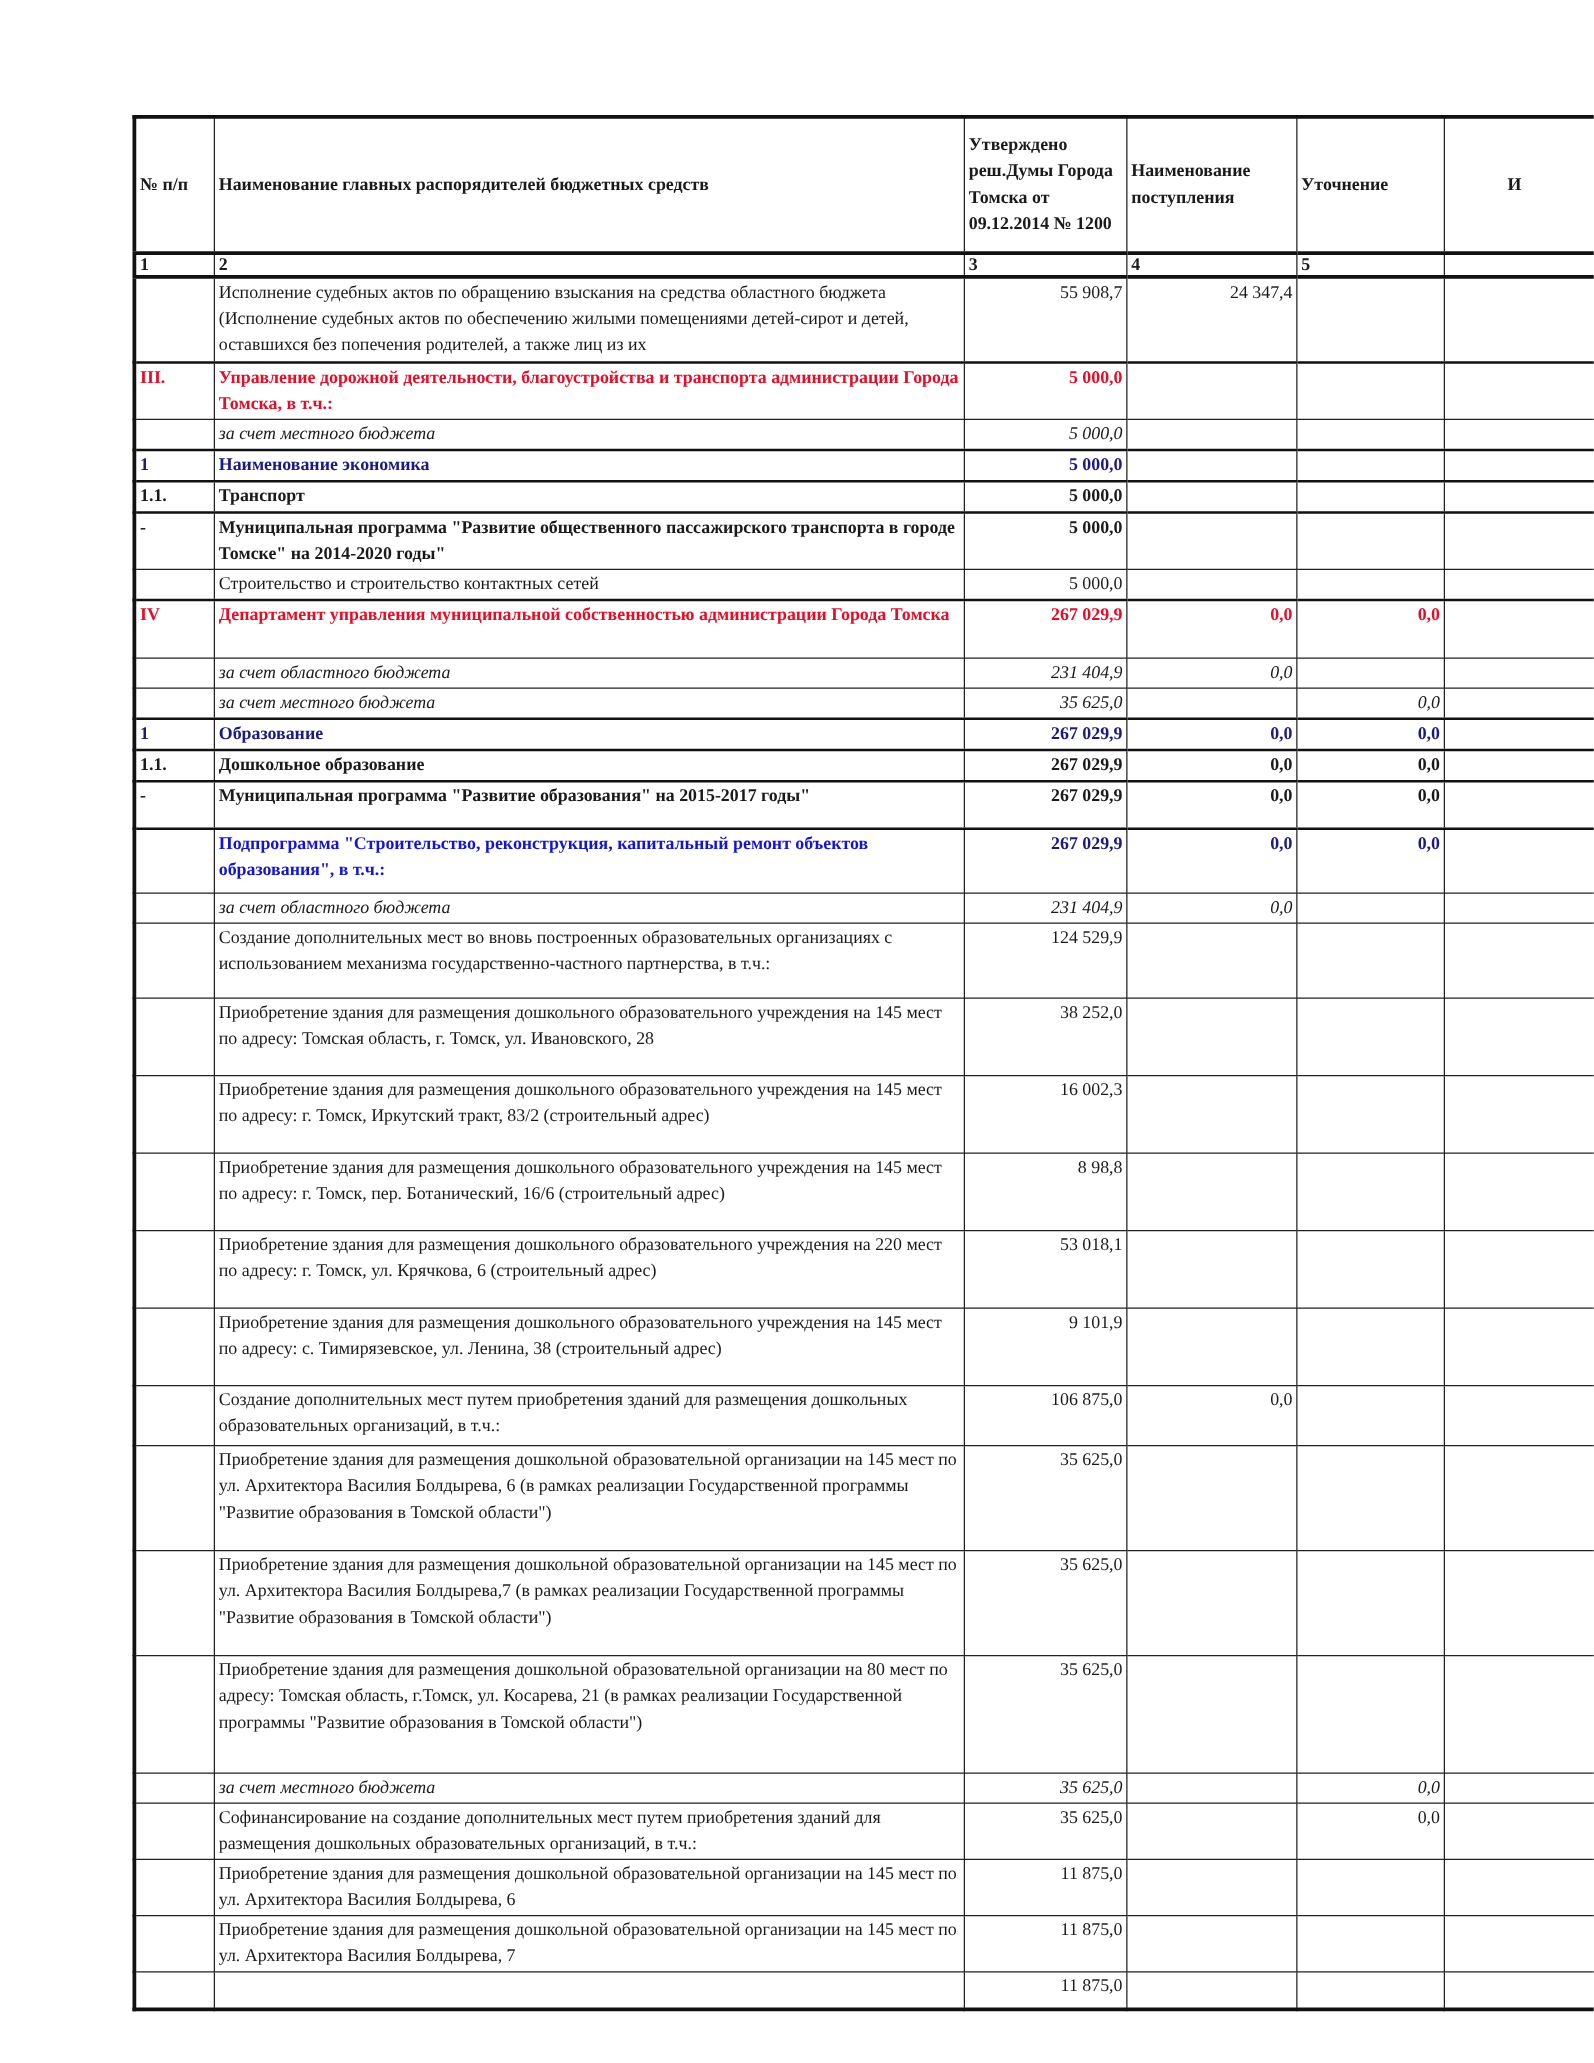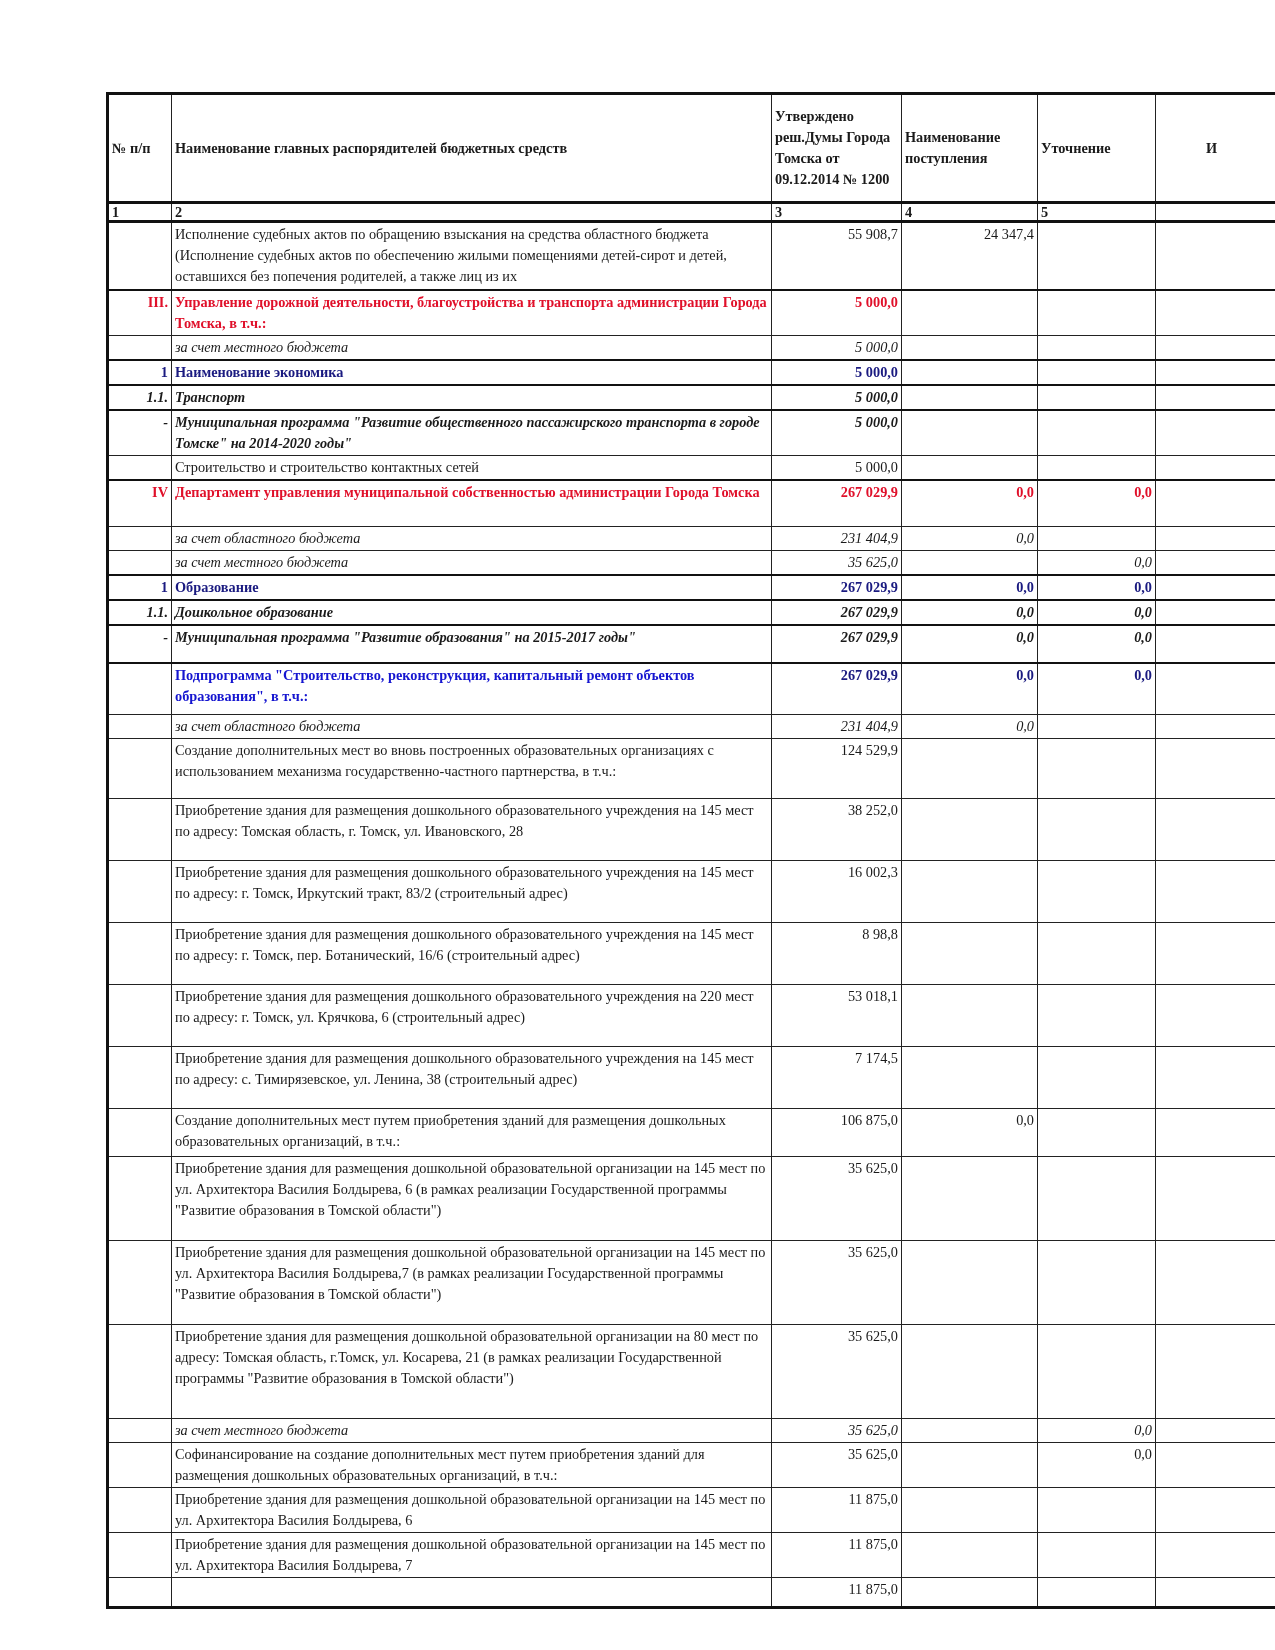--- a/index.html
+++ b/index.html
@@ -12,22 +12,22 @@
   table.budget col.c3 { width:130px; }
   table.budget col.c4 { width:136px; }
   table.budget col.c5 { width:118px; }
   table.budget col.c6 { width:192px; }
   table.budget td, table.budget th { border:1.5px solid #222; padding:1px 3px; vertical-align:top; font-size:14.3px; line-height:21px; }
   table.budget { border:3px solid #111; }
   th { font-weight:bold; text-align:left; vertical-align:middle !important; font-size:14px; line-height:20px; }
   tr.hdr th { height:104px; border-bottom:3px solid #111; }
   tr.nums th { height:16px; line-height:15px; border-bottom:3px solid #111; padding:0 3px; }
   td.num { text-align:right; }
-  td.no { text-align:right; }
-  .bold { font-weight:bold;font-style:italic; }
+  td.no { text-align:left; }
+  .bold { font-weight:bold; }
   .ital { font-style:italic;margin-left:28px; }
   .red { color:#e0102a; font-weight:bold; }
   .navy { color:#1a1a80; font-weight:bold; }
   .blue { color:#1515d0; font-weight:bold; font-size:15.5px; }
   td.bottom { vertical-align:bottom; }
   tr.thick td { border-top:2.5px solid #111; }
 </style>
 </head>
 <body>
 
@@ -216,21 +216,21 @@
           <td class="no"></td>
           <td> Приобретение здания для размещения дошкольного образовательного учреждения на 220 мест по адресу: г. Томск, ул. Крячкова, 6 (строительный адрес)</td>
           <td class="num">53 018,1</td>
           <td class="num"></td>
           <td class="num"></td>
           <td></td>
         </tr>
         <tr style="height: 62px;">
           <td class="no"></td>
           <td> Приобретение здания для размещения дошкольного образовательного учреждения на 145 мест по адресу: с. Тимирязевское, ул. Ленина, 38 (строительный адрес)</td>
-          <td class="num">7 174,5</td>
+          <td class="num">9 101,9</td>
           <td class="num"></td>
           <td class="num"></td>
           <td></td>
         </tr>
         <tr style="height: 48px;">
           <td class="no"></td>
           <td>Создание дополнительных мест путем приобретения зданий для размещения дошкольных образовательных организаций, в т.ч.:</td>
           <td class="num">106 875,0</td>
           <td class="num">0,0</td>
           <td class="num"></td>

